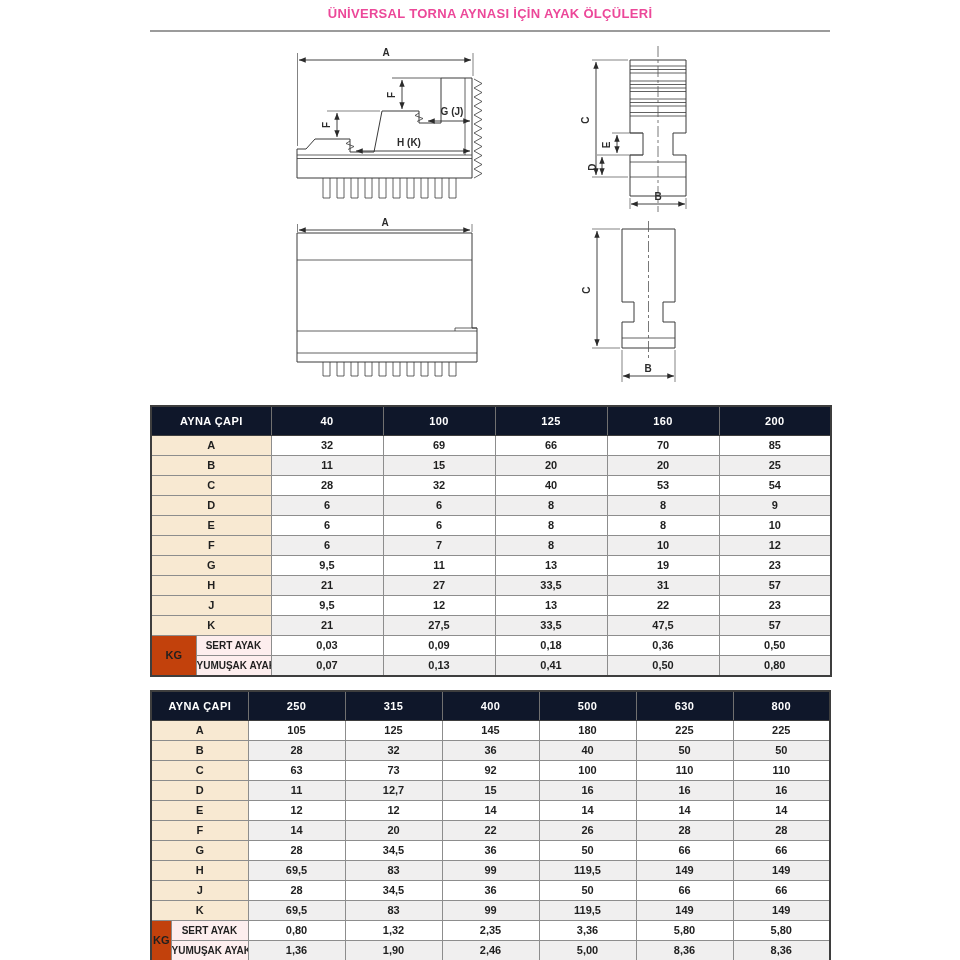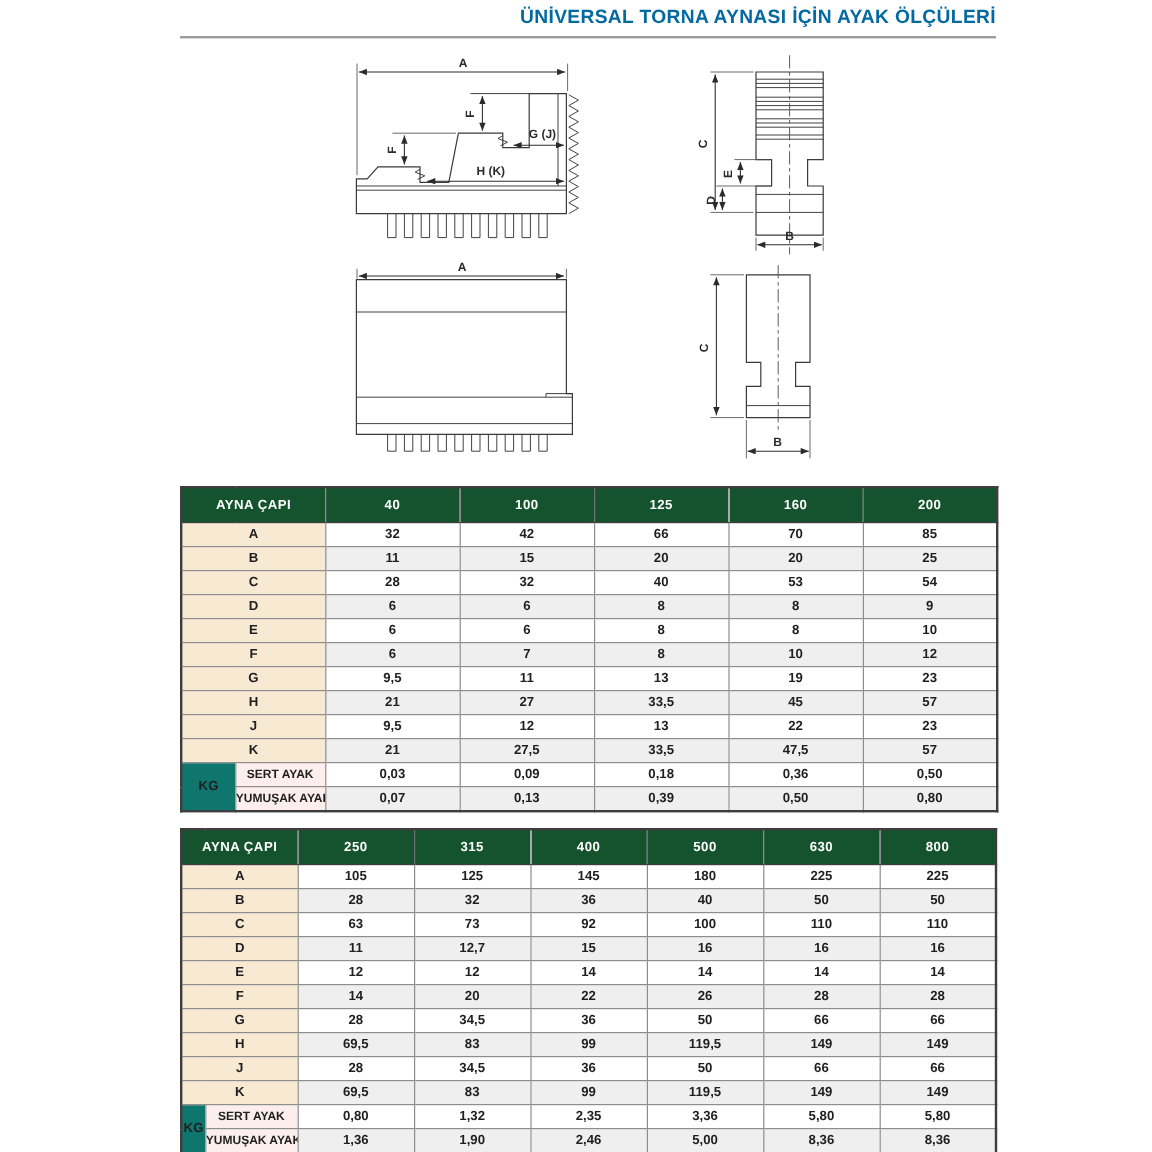--- a/index.html
+++ b/index.html
@@ -3,22 +3,22 @@
 <meta charset="utf-8">
 <style>
   html,body{margin:0;padding:0;}
   body{
     width:960px;height:960px;background:#ffffff;position:relative;
     font-family:"Liberation Sans",sans-serif;
     -webkit-font-smoothing:antialiased;
   }
   .abs{position:absolute;}
   #title{
-    left:150px;top:6px;width:680px;text-align:right;
-    font-size:16px;font-weight:bold;color:#0369a1;letter-spacing:.3px;
+    left:150px;top:6px;width:680px;text-align:center;
+    font-size:13px;font-weight:bold;color:#ec4899;letter-spacing:.3px;
   }
   #rule{left:150px;top:30px;width:680px;height:2px;background:#9b9b9b;}
 
   
   .drw{position:absolute;overflow:visible;}
   .drw path,.drw line,.drw polyline{stroke:#3a3a3a;stroke-width:1;fill:none;}
   .drw .thin{stroke-width:.8;}
   .drw .dim{stroke:#2d2d2d;stroke-width:.9;}
   .drw .ext{stroke:#4d4d4d;stroke-width:.7;}
   .drw .cl{stroke:#555;stroke-width:.8;stroke-dasharray:11 3 3 3;}
@@ -30,25 +30,25 @@
   #t1wrap{top:405px;}
   #t2wrap{top:690px;}
   table.dims{border-collapse:collapse;table-layout:fixed;border:2px solid #3e3e3e;background:#fff;}
   table.t1{width:680px;}
   table.t2{width:679px;}
   .dims th,.dims td{
     border:1px solid #8d8d8d;font-size:11px;font-weight:bold;text-align:center;
     padding:0;height:19px;line-height:19px;color:#1f1f1f;overflow:hidden;white-space:nowrap;
   }
   .dims thead th{
-    background:#14532d;color:#ffffff;height:28px;line-height:28px;
+    background:#0f172a;color:#ffffff;height:28px;line-height:28px;
     font-size:11px;letter-spacing:.4px;border-color:#707070;border-bottom-color:#3e3e3e;
   }
   .dims th.lbl{background:#f8e9d2;}
-  .dims th.kg{background:#0f766e;}
+  .dims th.kg{background:#c2410c;}
   .dims th.sub{background:#fdeeee;font-size:10px;letter-spacing:0;}
   .dims td{background:#ffffff;}
   .dims tr.alt td{background:#f0efef;}
 </style>
 </head>
 <body>
 
 <svg width="0" height="0" style="position:absolute" aria-hidden="true">
   <defs>
     <marker id="arw" viewBox="0 0 10 8" refX="10" refY="4" markerWidth="8" markerHeight="6" orient="auto-start-reverse">
@@ -156,21 +156,21 @@
           <th>100</th>
           <th>125</th>
           <th>160</th>
           <th>200</th>
         </tr>
       </thead>
       <tbody>
         <tr>
           <th colspan="2" class="lbl">A</th>
           <td>32</td>
-          <td>42</td>
+          <td>69</td>
           <td>66</td>
           <td>70</td>
           <td>85</td>
         </tr>
         <tr class="alt">
           <th colspan="2" class="lbl">B</th>
           <td>11</td>
           <td>15</td>
           <td>20</td>
           <td>20</td>
@@ -214,21 +214,21 @@
           <td>11</td>
           <td>13</td>
           <td>19</td>
           <td>23</td>
         </tr>
         <tr class="alt">
           <th colspan="2" class="lbl">H</th>
           <td>21</td>
           <td>27</td>
           <td>33,5</td>
-          <td>45</td>
+          <td>31</td>
           <td>57</td>
         </tr>
         <tr>
           <th colspan="2" class="lbl">J</th>
           <td>9,5</td>
           <td>12</td>
           <td>13</td>
           <td>22</td>
           <td>23</td>
         </tr>
@@ -246,21 +246,21 @@
           <td>0,03</td>
           <td>0,09</td>
           <td>0,18</td>
           <td>0,36</td>
           <td>0,50</td>
         </tr>
         <tr class="alt">
           <th class="sub">YUMUŞAK AYAK</th>
           <td>0,07</td>
           <td>0,13</td>
-          <td>0,39</td>
+          <td>0,41</td>
           <td>0,50</td>
           <td>0,80</td>
         </tr>
       </tbody>
     </table>
 </div>
 
 <div class="tblwrap" id="t2wrap">
   <table class="dims t2">
       <colgroup>

